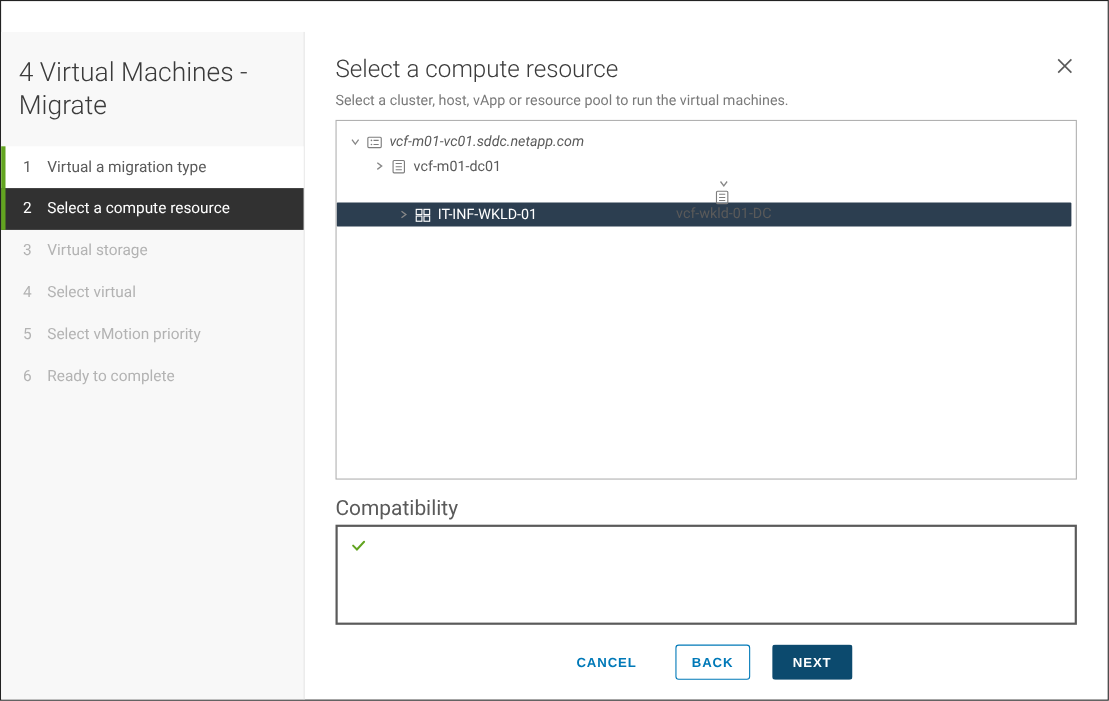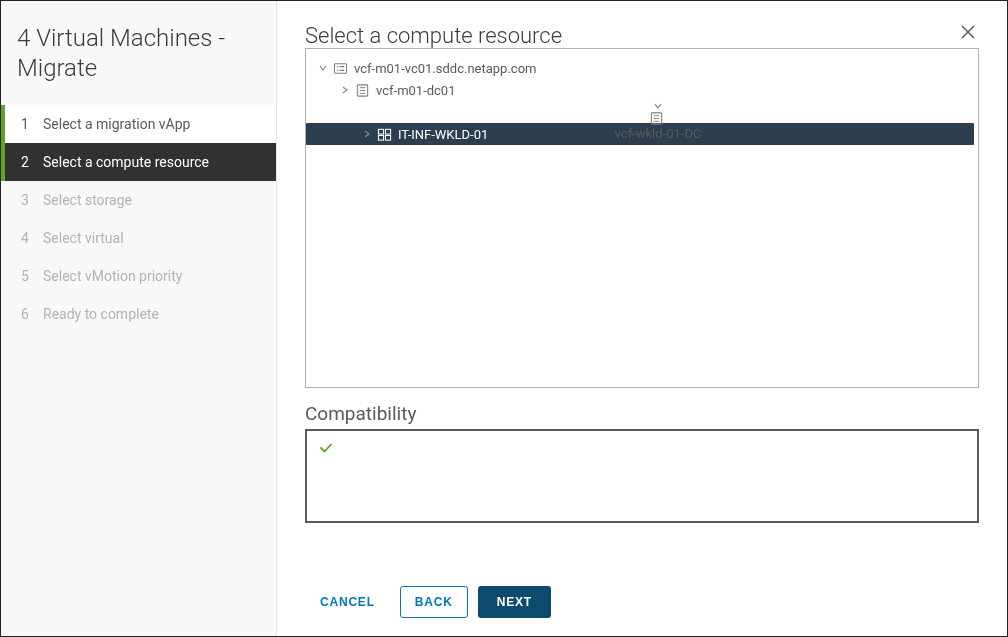--- a/index.html
+++ b/index.html
@@ -7,21 +7,21 @@
       font-family: -apple-system, BlinkMacSystemFont, "Segoe UI", Roboto, Helvetica, Arial, sans-serif;
       width: 1008px;
       height: 637px;
       background: #fff;
       color: #3b3b3b;
       display: flex;
       flex-direction: column;
       border: 1px solid #222;
       overflow: hidden;
     }
-    .wrap { display: flex; flex: 1 1 auto; min-height: 0; }
+    .wrap { display: flex; flex: 1 1 auto; min-height: 0; margin-top: 28px; }
 
     
     .sidebar {
       width: 276px;
       background: #f8f8f8;
       border-right: 1px solid #e6e6e6;
       padding-top: 22px;
       display: flex;
       flex-direction: column;
     }
@@ -101,22 +101,22 @@
       display: flex;
       align-items: flex-start;
       gap: 6px;
     }
     .check-icon { color: #62a420; }
 
     
     .footer {
       margin-top: auto;
       display: flex;
-      justify-content: flex-start;
-      gap: 10px;
+      justify-content: center;
+      gap: 20px;
       padding-top: 18px;
     }
     .btn {
       font-size: 12px;
       letter-spacing: 0.8px;
       font-weight: 600;
       padding: 8px 14px;
       border-radius: 3px;
       cursor: pointer;
       border: 1px solid transparent;
@@ -130,29 +130,29 @@
   </style>
 </head>
 <body>
 
 <div class="wrap">
   <aside class="sidebar">
     <div class="sidebar-title">4 Virtual Machines - Migrate</div>
     <ul class="steps" id="steps">
         <li class="step done">
           <span class="step-num">1</span>
-          <span class="step-label">Select a migration vApp</span>
+          <span class="step-label">Virtual a migration type</span>
         </li>
         <li class="step active">
           <span class="step-num">2</span>
           <span class="step-label">Select a compute resource</span>
         </li>
         <li class="step disabled">
           <span class="step-num">3</span>
-          <span class="step-label">Select storage</span>
+          <span class="step-label">Virtual storage</span>
         </li>
         <li class="step disabled">
           <span class="step-num">4</span>
           <span class="step-label">Select virtual</span>
         </li>
         <li class="step disabled">
           <span class="step-num">5</span>
           <span class="step-label">Select vMotion priority</span>
         </li>
         <li class="step disabled">
@@ -166,24 +166,25 @@
     <div class="main-head">
       <h2 class="main-title">Select a compute resource</h2>
       <button class="close-btn" aria-label="close">
         <span>
           <svg width="14" height="14" viewBox="0 0 14 14">
               <path d="M1 1 L13 13 M13 1 L1 13" stroke="currentColor" stroke-width="1.5" fill="none"></path>
             </svg>
         </span>
       </button>
     </div>
+    <div class="subtitle">Select a cluster, host, vApp or resource pool to run the virtual machines.</div>
 
     <div class="tree-box">
       <div class="tree" id="tree">
-          <div class="tree-row indent-0" style="padding-left: 10px;">
+          <div class="tree-row indent-0" style="padding-left: 10px; font-style: italic;">
             <span class="caret">
               <svg width="10" height="10" viewBox="0 0 10 10">
                 <path d="M2 3 L5 7 L8 3" stroke="currentColor" stroke-width="1.2" fill="none"></path>
               </svg>
             </span>
             <span class="icon">
               <svg width="15" height="15" viewBox="0 0 16 16">
                 <rect x="1.5" y="3" width="13" height="10" rx="1" stroke="currentColor" stroke-width="1.1" fill="none"></rect>
                 <circle cx="5" cy="6" r="0.8" fill="currentColor"></circle>
                 <circle cx="5" cy="10" r="0.8" fill="currentColor"></circle>

